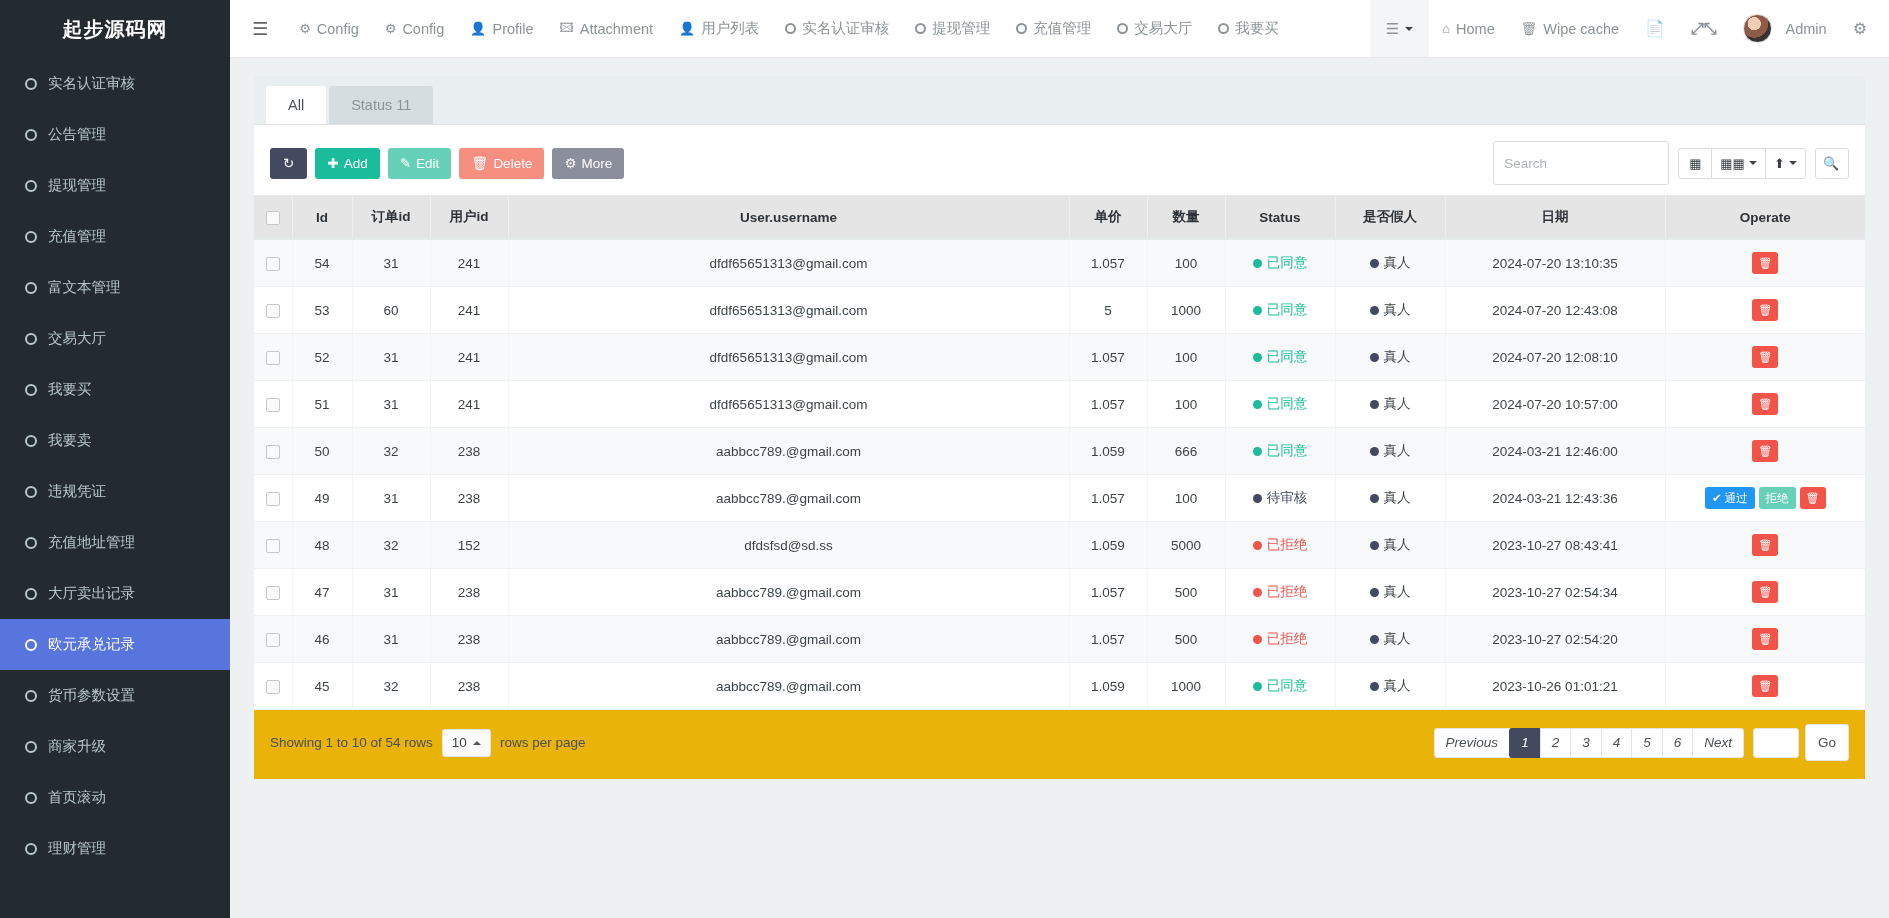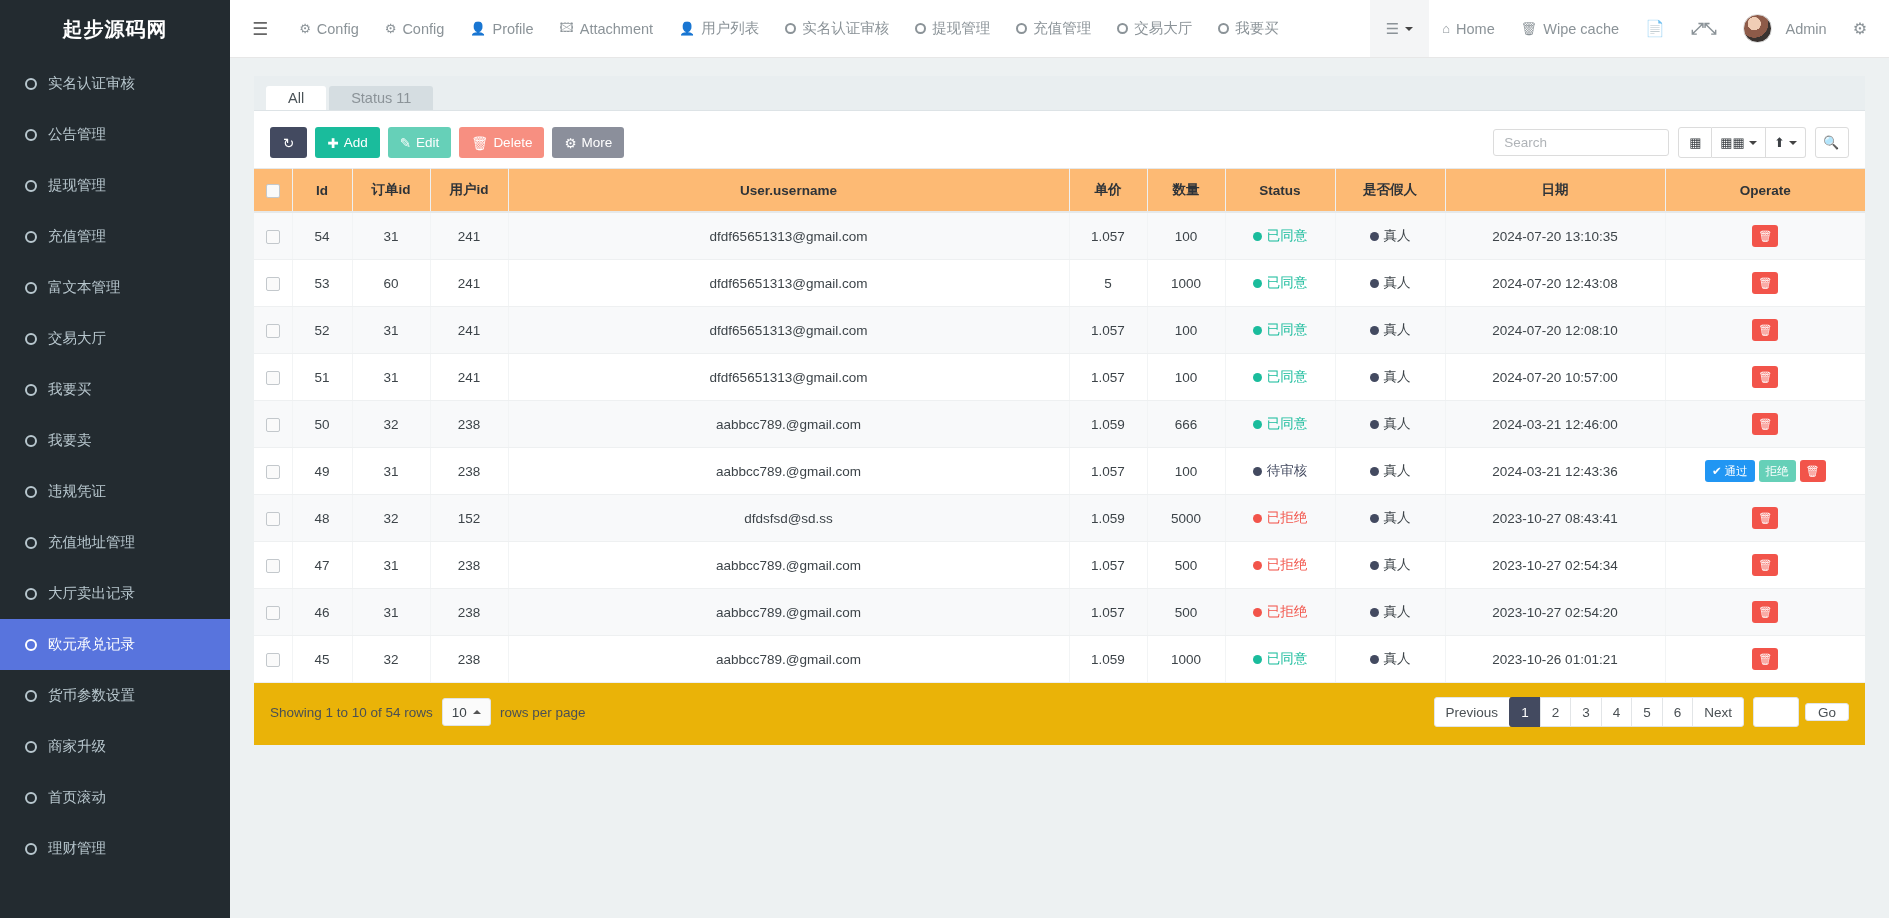--- a/index.html
+++ b/index.html
@@ -81,21 +81,21 @@
   #panel { background: #fff; border-radius: 2px; }
 
   
   #tabstrip {
     background: #e9eef0;
     padding: 10px 12px 0 12px;
     display: flex; gap: 3px;
     border-bottom: 1px solid #dde3e6;
   }
   .tab {
-    padding: 4px 22px; font-size: 14.5px;
+    padding: 11px 22px; font-size: 14.5px;
     color: #8b9398; cursor: pointer;
     border-radius: 3px 3px 0 0;
     background: #d5dde1;
   }
   .tab.active { background: #fff; color: #4a5257; }
 
   
   #toolbar {
     background: #fff;
     padding: 16px 16px 10px 16px;
@@ -109,21 +109,21 @@
     cursor: pointer; font-family: inherit;
   }
   .btn-refresh { background: #434a60; padding: 0 13px; }
   .btn-add { background: #1abc9c; }
   .btn-edit { background: #66d0b8; }
   .btn-delete { background: #f78f81; }
   .btn-more { background: #8b8f9b; }
 
   .tb-right { margin-left: auto; display: flex; align-items: center; gap: 9px; }
   #search-input {
-    width: 176px; height: 27px;
+    width: 176px; height: 44px;
     border: 1px solid #dcdcdc; border-radius: 3px;
     padding: 0 10px; font-size: 13.5px; color: #4c1d95;
     font-family: inherit; outline: none;
   }
   #search-input::placeholder { color: #b0b4b8; }
   .igroup { display: flex; }
   .ibtn {
     height: 31px; min-width: 34px;
     border: 1px solid #dcdcdc; background: #fff;
     display: flex; align-items: center; justify-content: center;
@@ -133,21 +133,21 @@
   .igroup .ibtn + .ibtn { border-left: none; }
   .igroup .ibtn:first-child { border-radius: 3px 0 0 3px; }
   .igroup .ibtn:last-child { border-radius: 0 3px 3px 0; }
   .ibtn.solo { border-radius: 3px; }
   .caret { border-left: 4px solid transparent; border-right: 4px solid transparent;
            border-top: 4px solid #444; display: inline-block; }
 
   
   table { width: 100%; border-collapse: collapse; font-size: 13.5px; }
   thead th {
-    background: #fdba74; color: #2e3338; font-weight: 700;
+    background: #e5e5e5; color: #2e3338; font-weight: 700;
     padding: 12px 8px; border-top: 1px solid #e6e9ea;
     border-bottom: 2px solid #e6e9ea;
     border-right: 1px solid #eef0f1;
     text-align: center; white-space: nowrap;
   }
   thead th:last-child { border-right: none; }
   tbody td {
     padding: 12px 8px; text-align: center;
     border-bottom: 1px solid #eef0f1;
     border-right: 1px solid #f2f4f5;
@@ -197,31 +197,32 @@
   }
   .caret-up { border-left: 4px solid transparent; border-right: 4px solid transparent;
               border-bottom: 4px solid #555; display: inline-block; }
   #pager { margin-left: auto; display: flex; align-items: center; }
   .pg {
     border: 1px solid #e2e5e7; background: #fff;
     height: 30px; min-width: 30px; padding: 0 11px;
     display: flex; align-items: center; justify-content: center;
     color: #4a5054; font-size: 13.5px; cursor: pointer;
     margin-left: -1px;
+    font-style: italic;
   }
   .pg:first-child { border-radius: 3px 0 0 3px; }
   .pg.active { background: #434a60; color: #fff; border-color: #434a60; }
   .pg.last { border-radius: 0 3px 3px 0; }
   #goto-input {
     width: 46px; height: 30px; border: 1px solid #e2e5e7;
     border-radius: 3px; margin-left: 9px; font-family: inherit;
     padding: 0 6px; outline: none;
   }
   #go-btn {
-    height: 18px; border: 1px solid #e2e5e7; background: #fff;
+    height: 37px; border: 1px solid #e2e5e7; background: #fff;
     border-radius: 3px; margin-left: 6px; padding: 0 12px;
     font-size: 13.5px; color: #4a5054; cursor: pointer; font-family: inherit;
   }
 </style>
 </head>
 <body>
 
 <div id="sidebar">
   <div id="sidebar-brand">起步源码网</div>
   <div id="sidebar-items">

